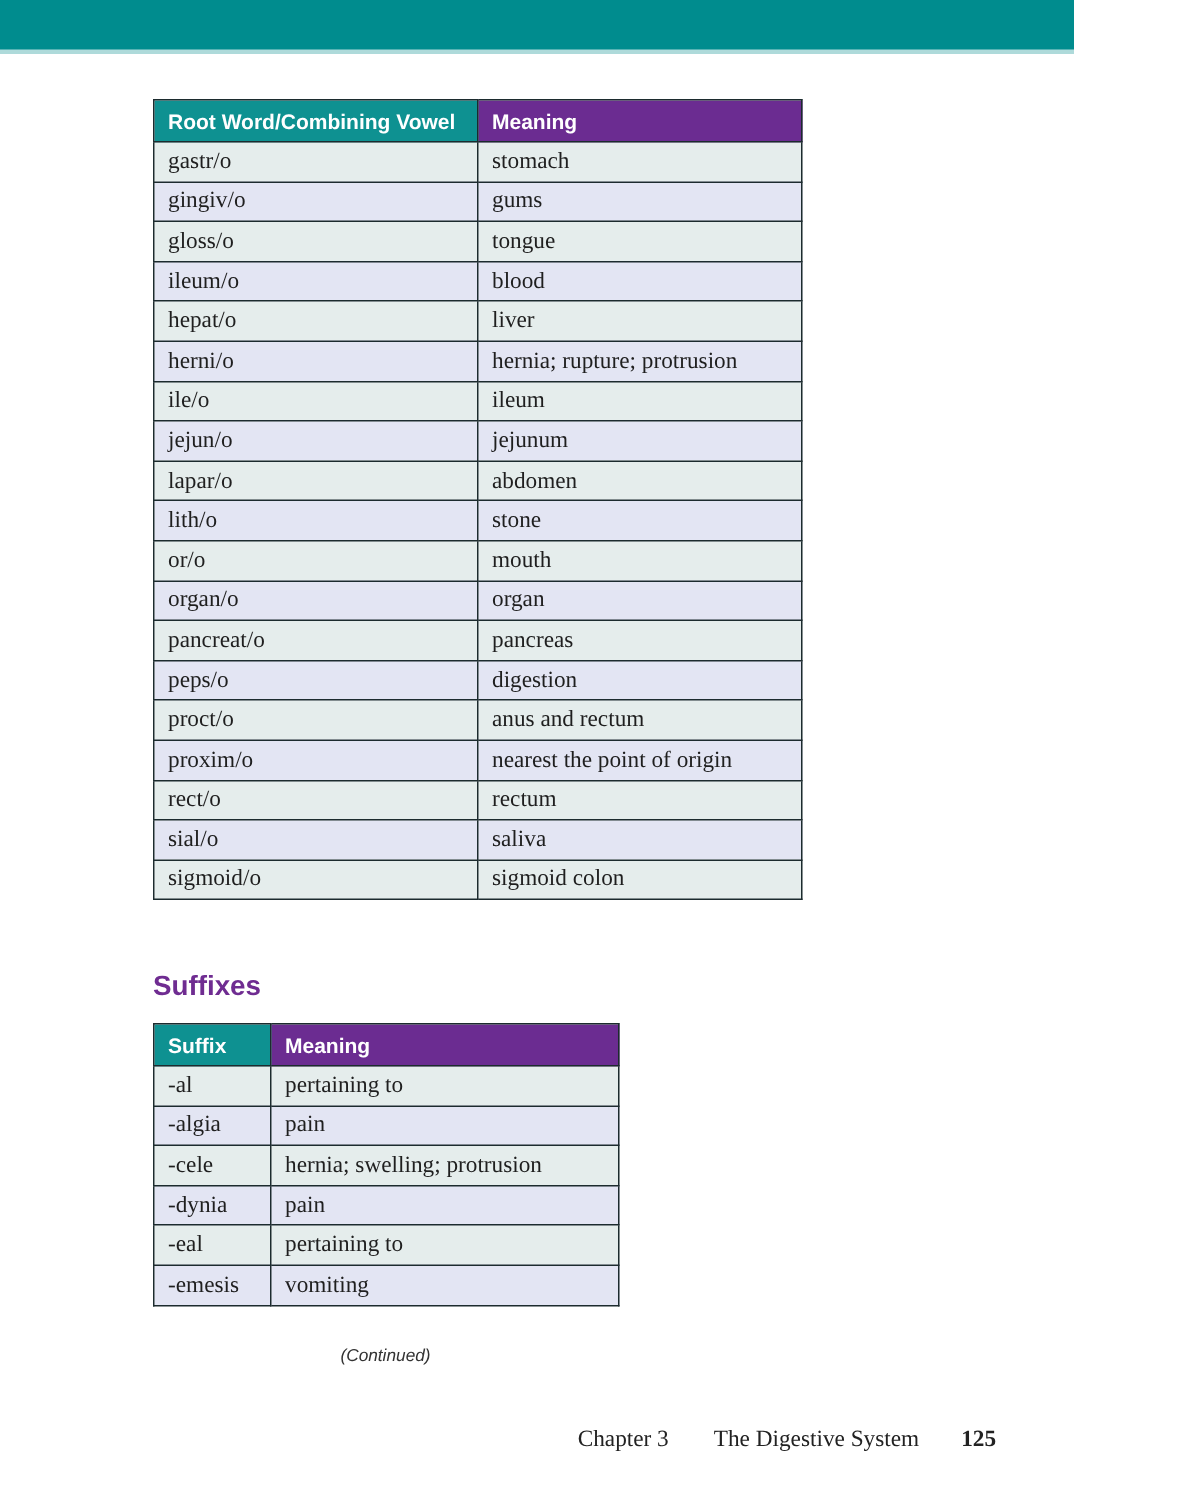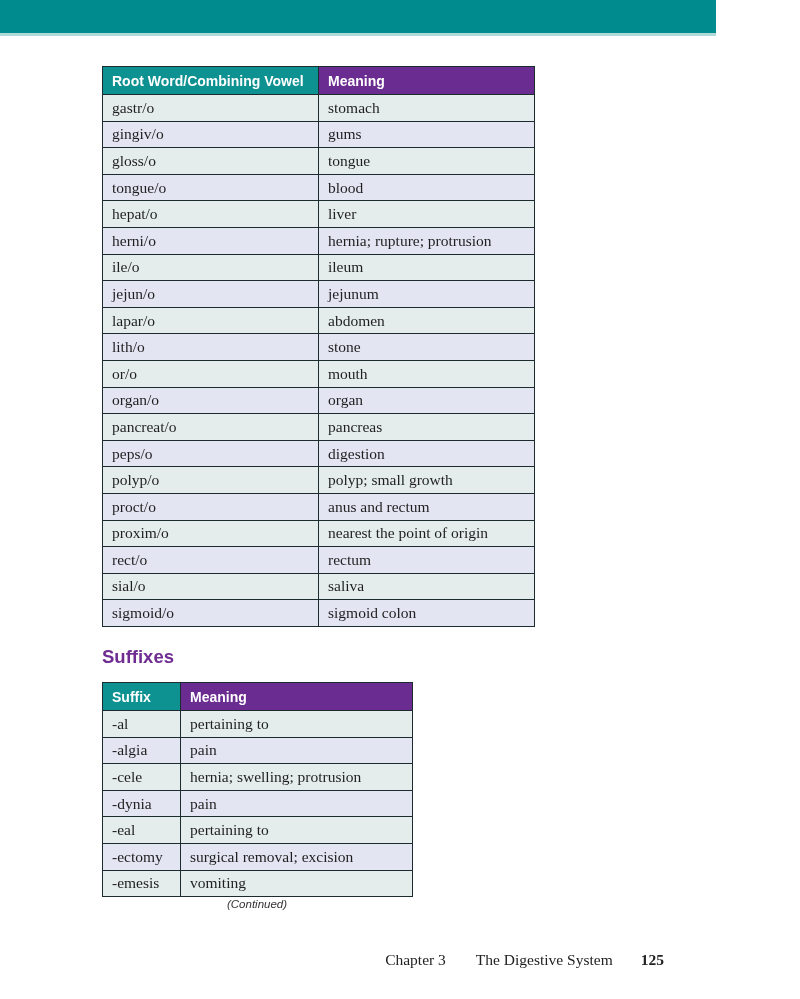--- a/index.html
+++ b/index.html
@@ -129,21 +129,21 @@
         </tr>
         <tr>
           <td>gingiv/o</td>
           <td>gums</td>
         </tr>
         <tr>
           <td>gloss/o</td>
           <td>tongue</td>
         </tr>
         <tr>
-          <td>tongue/o</td>
+          <td>ileum/o</td>
           <td>blood</td>
         </tr>
         <tr>
           <td>hepat/o</td>
           <td>liver</td>
         </tr>
         <tr>
           <td>herni/o</td>
           <td>hernia; rupture; protrusion</td>
         </tr>
@@ -171,24 +171,20 @@
           <td>organ/o</td>
           <td>organ</td>
         </tr>
         <tr>
           <td>pancreat/o</td>
           <td>pancreas</td>
         </tr>
         <tr>
           <td>peps/o</td>
           <td>digestion</td>
-        </tr>
-        <tr>
-          <td>polyp/o</td>
-          <td>polyp; small growth</td>
         </tr>
         <tr>
           <td>proct/o</td>
           <td>anus and rectum</td>
         </tr>
         <tr>
           <td>proxim/o</td>
           <td>nearest the point of origin</td>
         </tr>
         <tr>
@@ -234,24 +230,20 @@
         </tr>
         <tr>
           <td>-dynia</td>
           <td>pain</td>
         </tr>
         <tr>
           <td>-eal</td>
           <td>pertaining to</td>
         </tr>
         <tr>
-          <td>-ectomy</td>
-          <td>surgical removal; excision</td>
-        </tr>
-        <tr>
           <td>-emesis</td>
           <td>vomiting</td>
         </tr>
       </tbody>
     </table>
 
   <div class="continued">(Continued)</div>
 
   <div class="footer">
     <span class="chapter">Chapter 3</span><span class="book-title">The Digestive System</span><span class="page-number">125</span>

